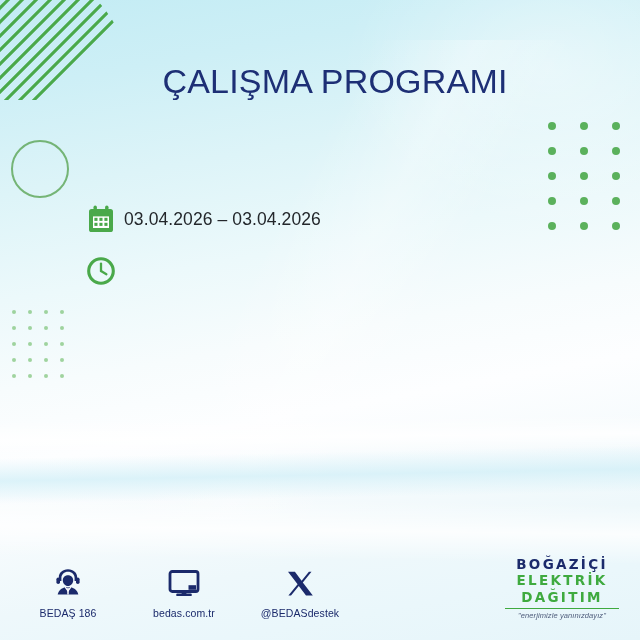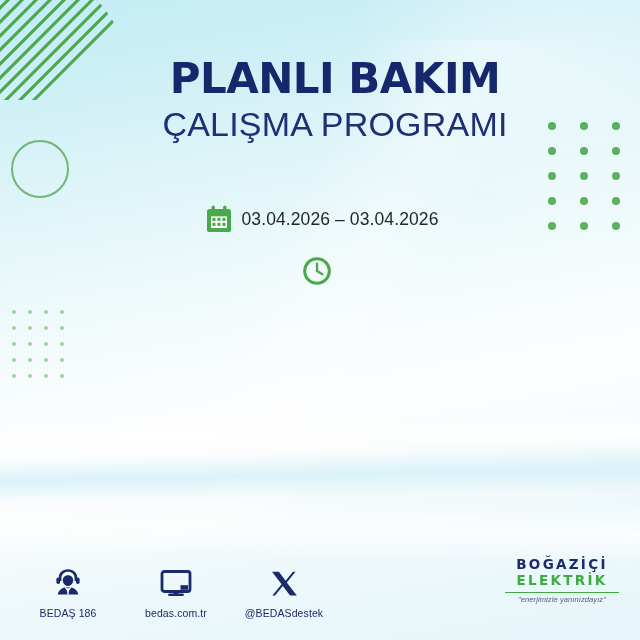--- a/index.html
+++ b/index.html
@@ -162,21 +162,20 @@
   .info {
     position: absolute;
     left: 86px;
     top: 200px;
     width: 470px;
   }
   .info-row {
     display: flex;
     align-items: flex-start;
     margin-bottom: 14px;
-    justify-content: center;
   }
   .info-icon {
     flex: 0 0 38px;
     height: 38px;
     display: flex;
     align-items: center;
     justify-content: flex-start;
   }
   .info-text {
     font-family: "Liberation Sans", sans-serif;
@@ -195,21 +194,21 @@
     left: 0;
     top: 556px;
     width: 640px;
     height: 84px;
   }
   .contacts {
     position: absolute;
     left: 26px;
     top: 6px;
     display: flex;
-    gap: 24px;
+    gap: 32px;
   }
   .contact {
     width: 84px;
     text-align: center;
   }
   .contact-icon {
     height: 38px;
     display: flex;
     align-items: flex-end;
     justify-content: center;
@@ -324,21 +323,20 @@
       <span></span>
     <span></span>
       <span></span>
       <span></span>
     <span></span>
       <span></span>
       <span></span>
   </div>
 
   <div class="title-block">
-    <div class="title-main">PLANLI BAKIM</div>
     <div class="title-sub">ÇALIŞMA PROGRAMI</div>
   </div>
 
   <div class="info">
 
     <div class="info-row" id="row-date">
       <div class="info-icon">
         <svg width="30" height="30" viewBox="0 0 30 30">
           <rect x="7.5" y="1.5" width="3.4" height="6" rx="1.7" fill="#4aa94a"></rect>
           <rect x="19.1" y="1.5" width="3.4" height="6" rx="1.7" fill="#4aa94a"></rect>
@@ -411,19 +409,20 @@
           </svg>
         </div>
         <div class="contact-label">@BEDASdestek</div>
       </div>
 
     </div>
 
     <div class="logo">
       <div class="logo-line logo-navy">BOĞAZİÇİ</div>
       <div class="logo-line logo-green">ELEKTRİK</div>
+      <div class="logo-line logo-green">DAĞITIM</div>
       <div class="logo-rule"></div>
       <div class="logo-tag">"enerjimizle yanınızdayız"</div>
     </div>
 
   </div>
 
 </div>
 
 </body></html>

